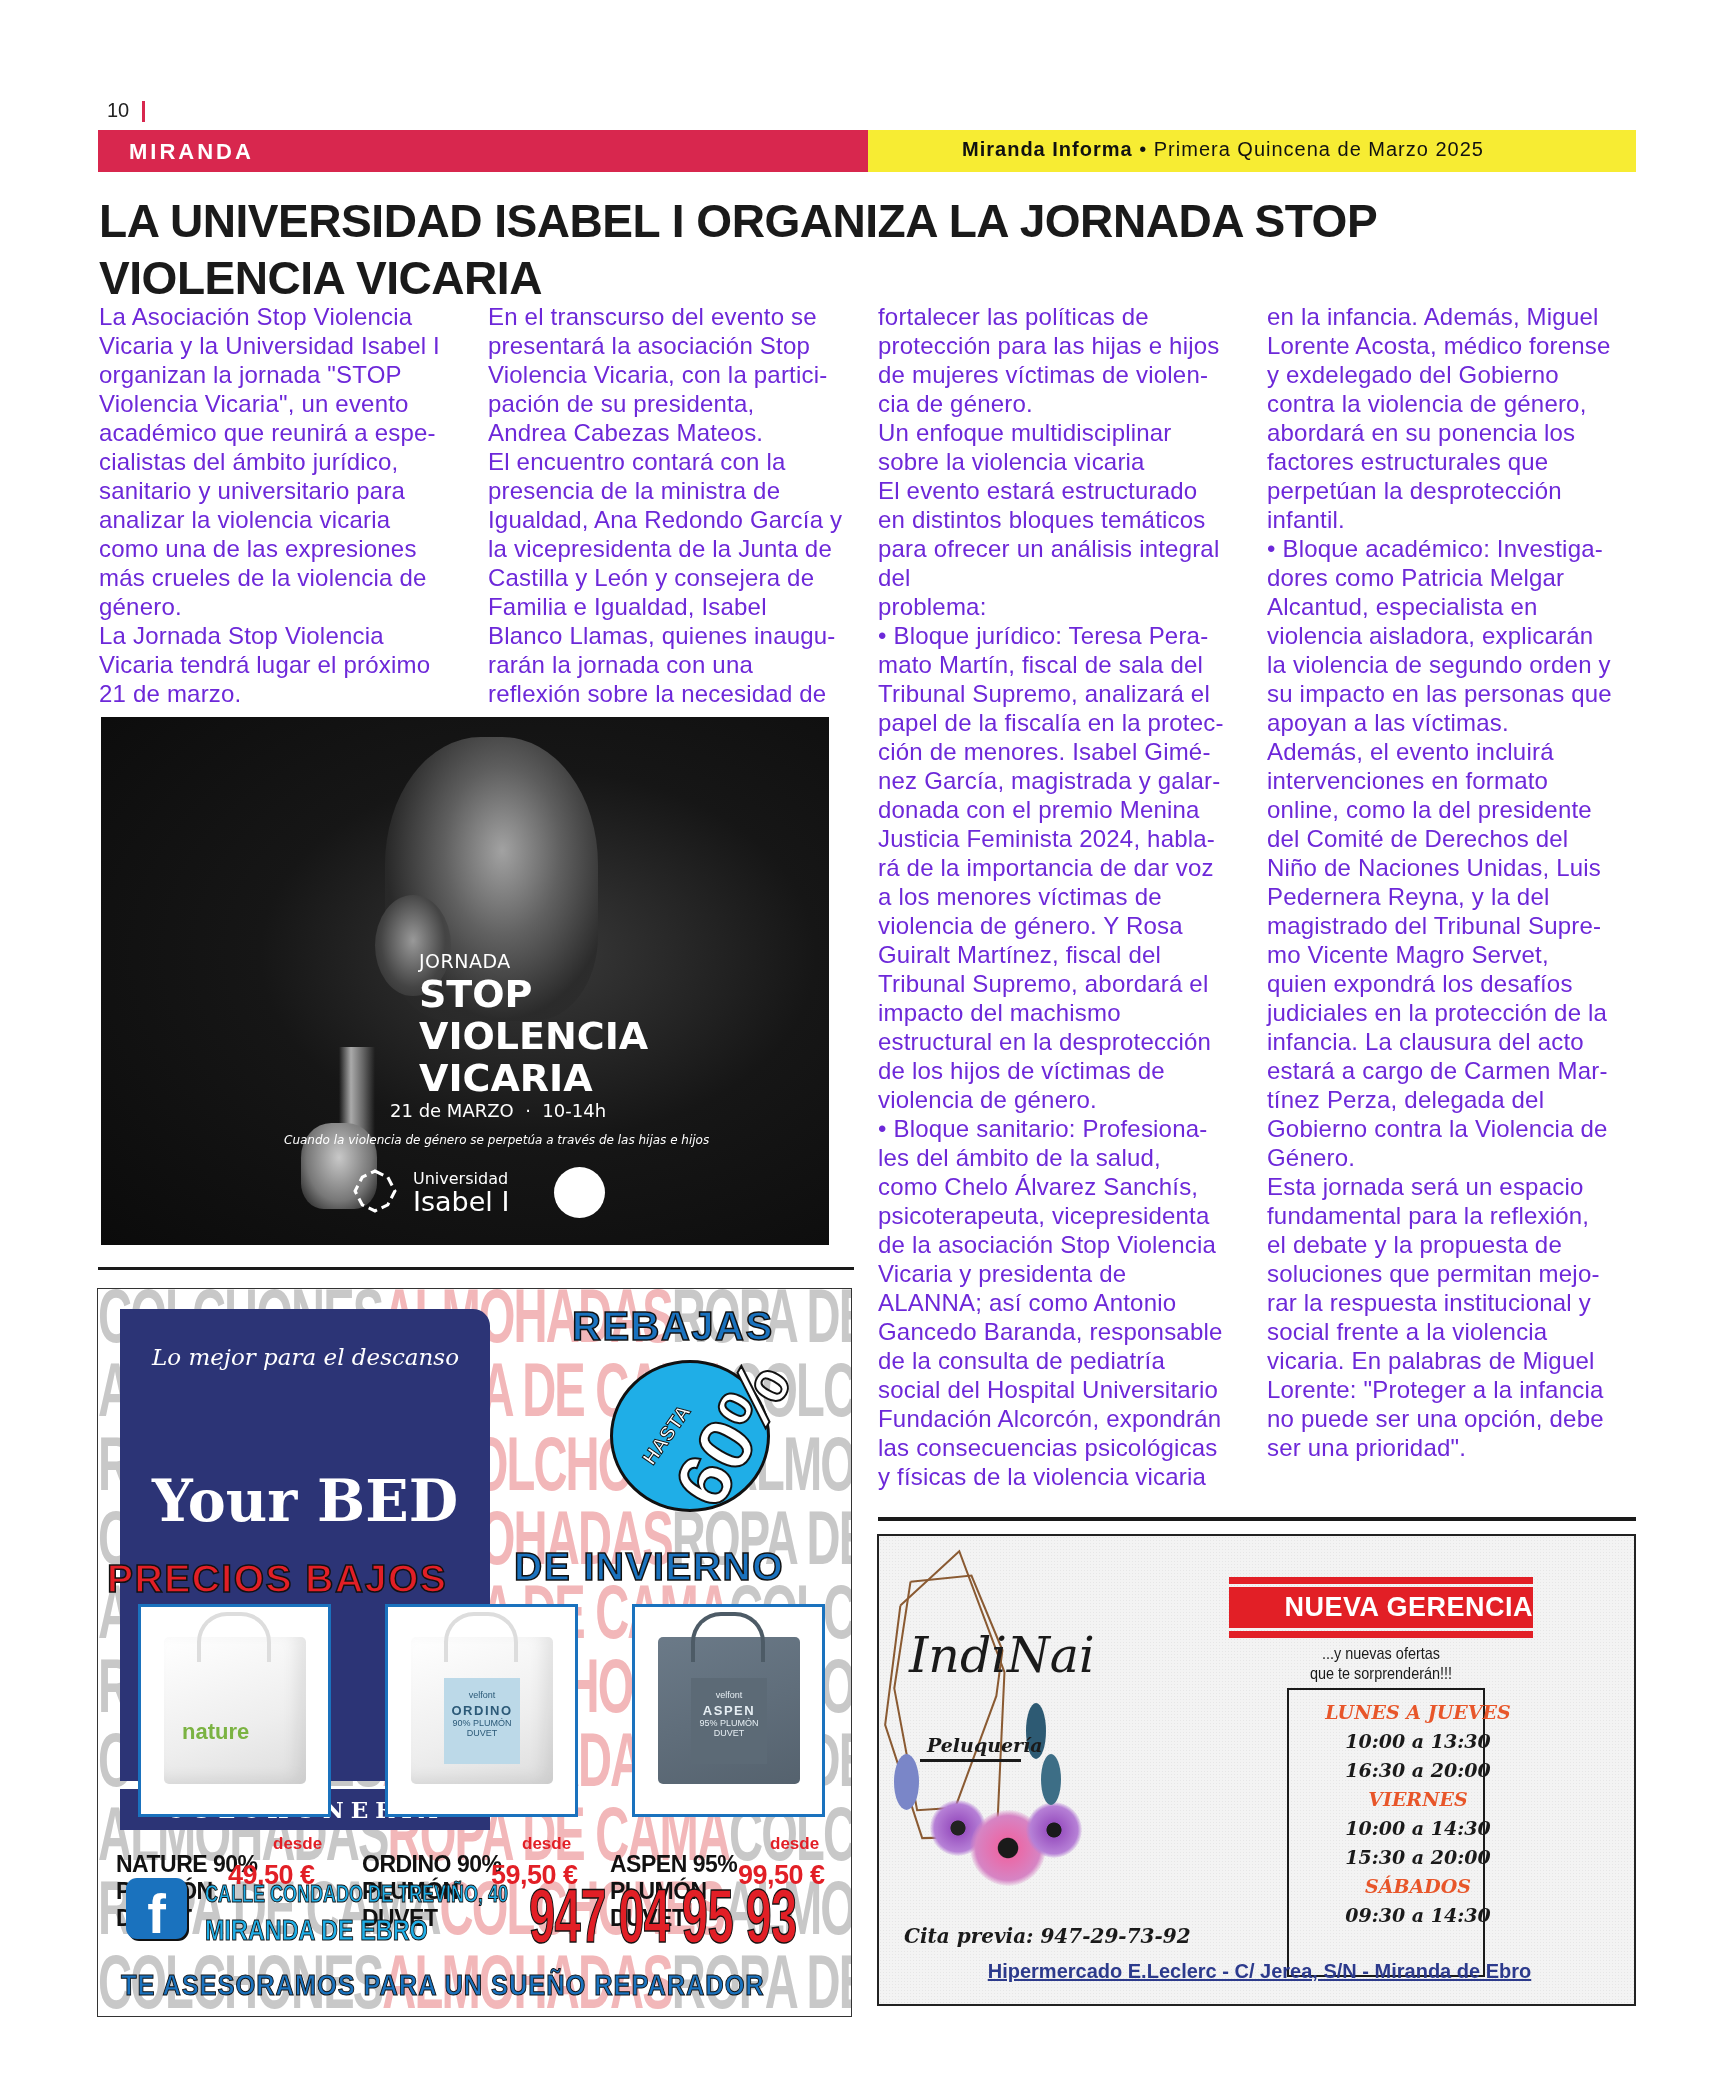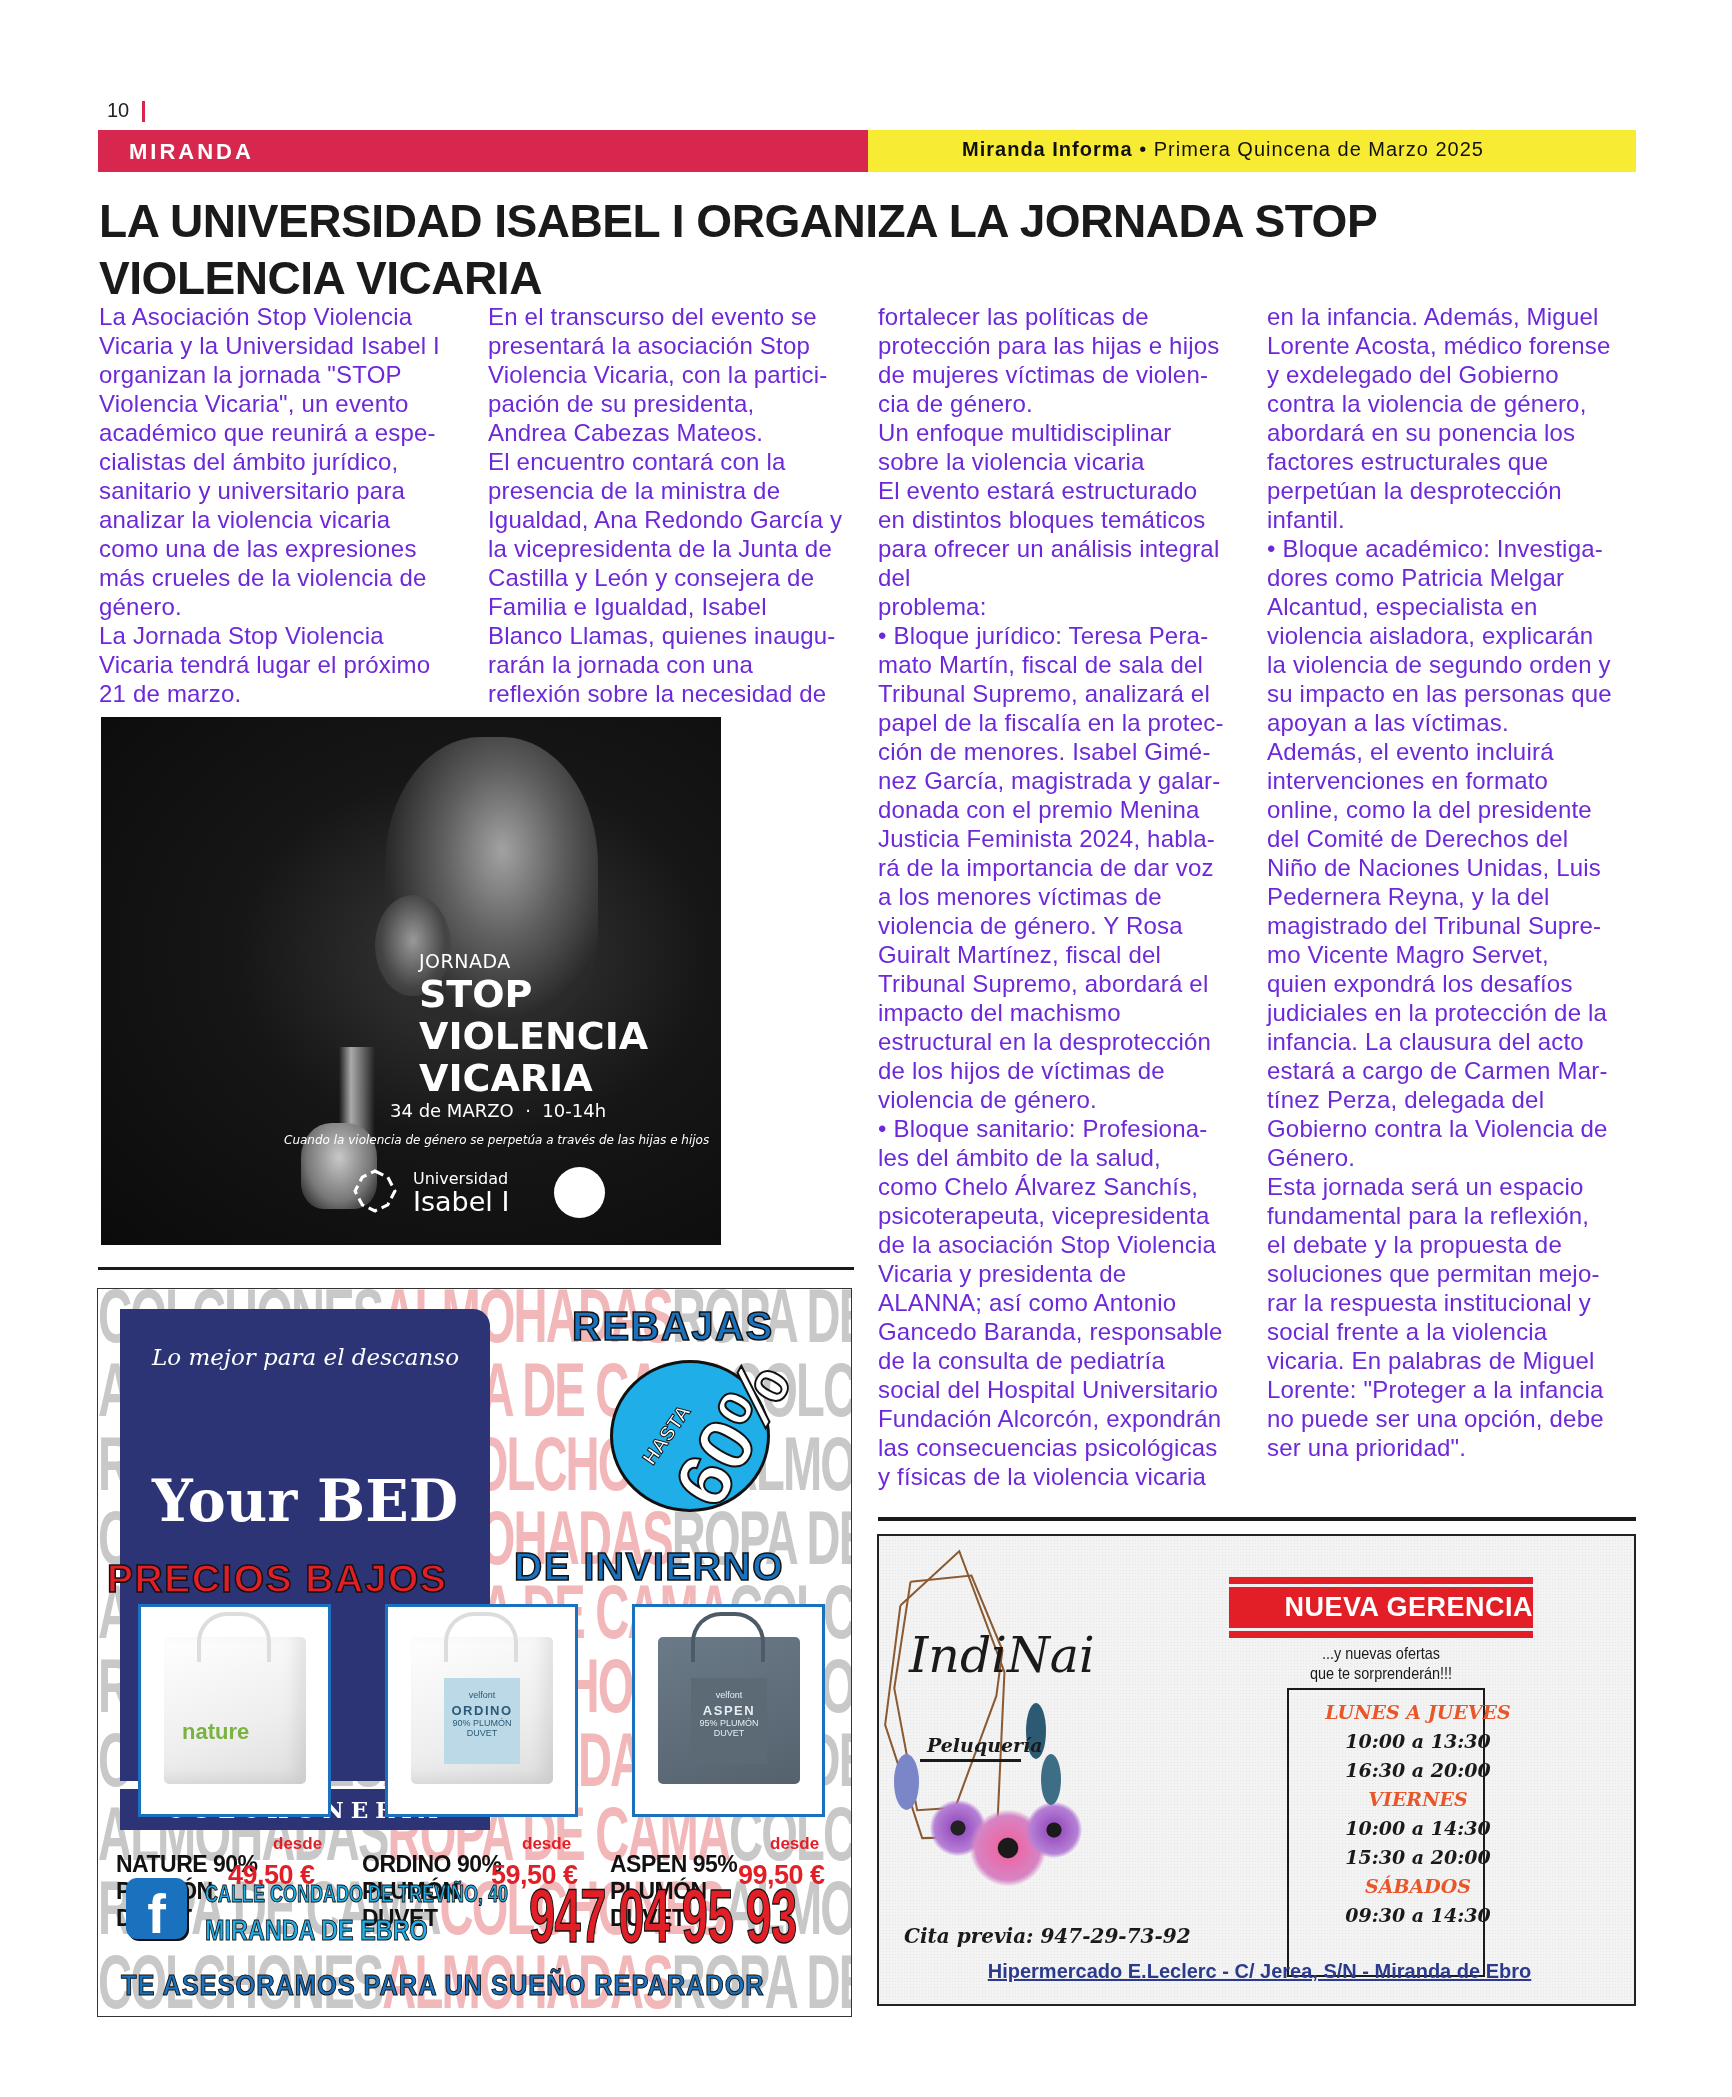--- a/index.html
+++ b/index.html
@@ -18,21 +18,21 @@
   .headline { position:absolute; left:99px; top:192px; width:1542px; font-family:"Liberation Sans", sans-serif; font-weight:700; font-size:47px; line-height:57px; color:#1a1a1a; letter-spacing:-0.5px; transform:scaleX(0.98); transform-origin:left top; }
 
   
   .col { position:absolute; font-family:Liberation Sans, sans-serif; font-size:24px; line-height:29px; color:#6d28d9; white-space:pre-line; letter-spacing:0.2px; }
   .col1 { left:99px; top:302px; width:375px; }
   .col2 { left:488px; top:302px; width:375px; }
   .col3 { left:878px; top:302px; width:375px; }
   .col4 { left:1267px; top:302px; width:375px; }
 
   
-  .poster { position:absolute; left:101px; top:717px; width:620px; height:528px; background:radial-gradient(ellipse at 60% 45%, #3a3a3a 0%, #161616 45%, #0b0b0b 100%); overflow:hidden; }
+  .poster { position:absolute; left:101px; top:717px; width:728px; height:528px; background:radial-gradient(ellipse at 60% 45%, #3a3a3a 0%, #161616 45%, #0b0b0b 100%); overflow:hidden; }
   .poster .figure { position:absolute; left:284px; top:20px; width:213px; height:284px; border-radius:45% 45% 30% 30%; background:radial-gradient(ellipse at 55% 40%, #b8b8b8 0%, #6a6a6a 35%, #2a2a2a 70%, transparent 100%); opacity:0.85; }
   .poster .child { position:absolute; left:274px; top:178px; width:76px; height:101px; border-radius:50%; background:radial-gradient(ellipse at 50% 45%, #999 0%, #444 60%, transparent 100%); }
   .poster .fist { position:absolute; left:200px; top:406px; width:76px; height:86px; border-radius:40% 40% 30% 30%; background:radial-gradient(ellipse at 50% 40%, #c8c8c8 0%, #777 60%, transparent 100%); }
   .poster .arm { position:absolute; left:238px; top:330px; width:36px; height:112px; background:linear-gradient(90deg, transparent, #aaa, #666, transparent); }
   .poster .pt { position:absolute; color:#fff; font-family:"DejaVu Sans", sans-serif; }
   .p-jornada { left:318px; top:233px; font-size:19px; letter-spacing:0.5px; color:#e8e8e8; }
   .p-title { left:318px; top:256px; font-size:38px; font-weight:700; line-height:42px; white-space:pre-line; }
   .p-date { left:289px; top:383px; font-size:18px; color:#eee; }
   .p-tag { left:183px; top:416px; font-size:12px; font-style:italic; font-family:"DejaVu Serif", serif; color:#ddd; }
   .p-logo { left:251px; top:451px; width:46px; height:46px; }
@@ -223,21 +223,21 @@
 <div class="poster">
   <div class="figure"></div>
   <div class="child"></div>
   <div class="arm"></div>
   <div class="fist"></div>
   <div class="pt p-jornada">JORNADA</div>
   <div class="pt p-title">STOP
 VIOLENCIA
 VICARIA</div>
   <div class="pt p-date">
-    <span>34 de MARZO</span>
+    <span>21 de MARZO</span>
     &nbsp;<span>·</span>&nbsp;
     <span>10-14h</span>
   </div>
   <div class="pt p-tag">Cuando la violencia de género se perpetúa a través de las hijas e hijos</div>
   <svg class="pt p-logo" viewBox="0 0 90 90">
     <g fill="none" stroke="#fff" stroke-width="6">
       <path d="M45 6 L70 18 L84 45 L70 72 L45 84 L20 72 L6 45 L20 18 Z" stroke-dasharray="18 10"></path>
     </g>
   </svg>
   <div class="pt p-uni1">Universidad</div>

